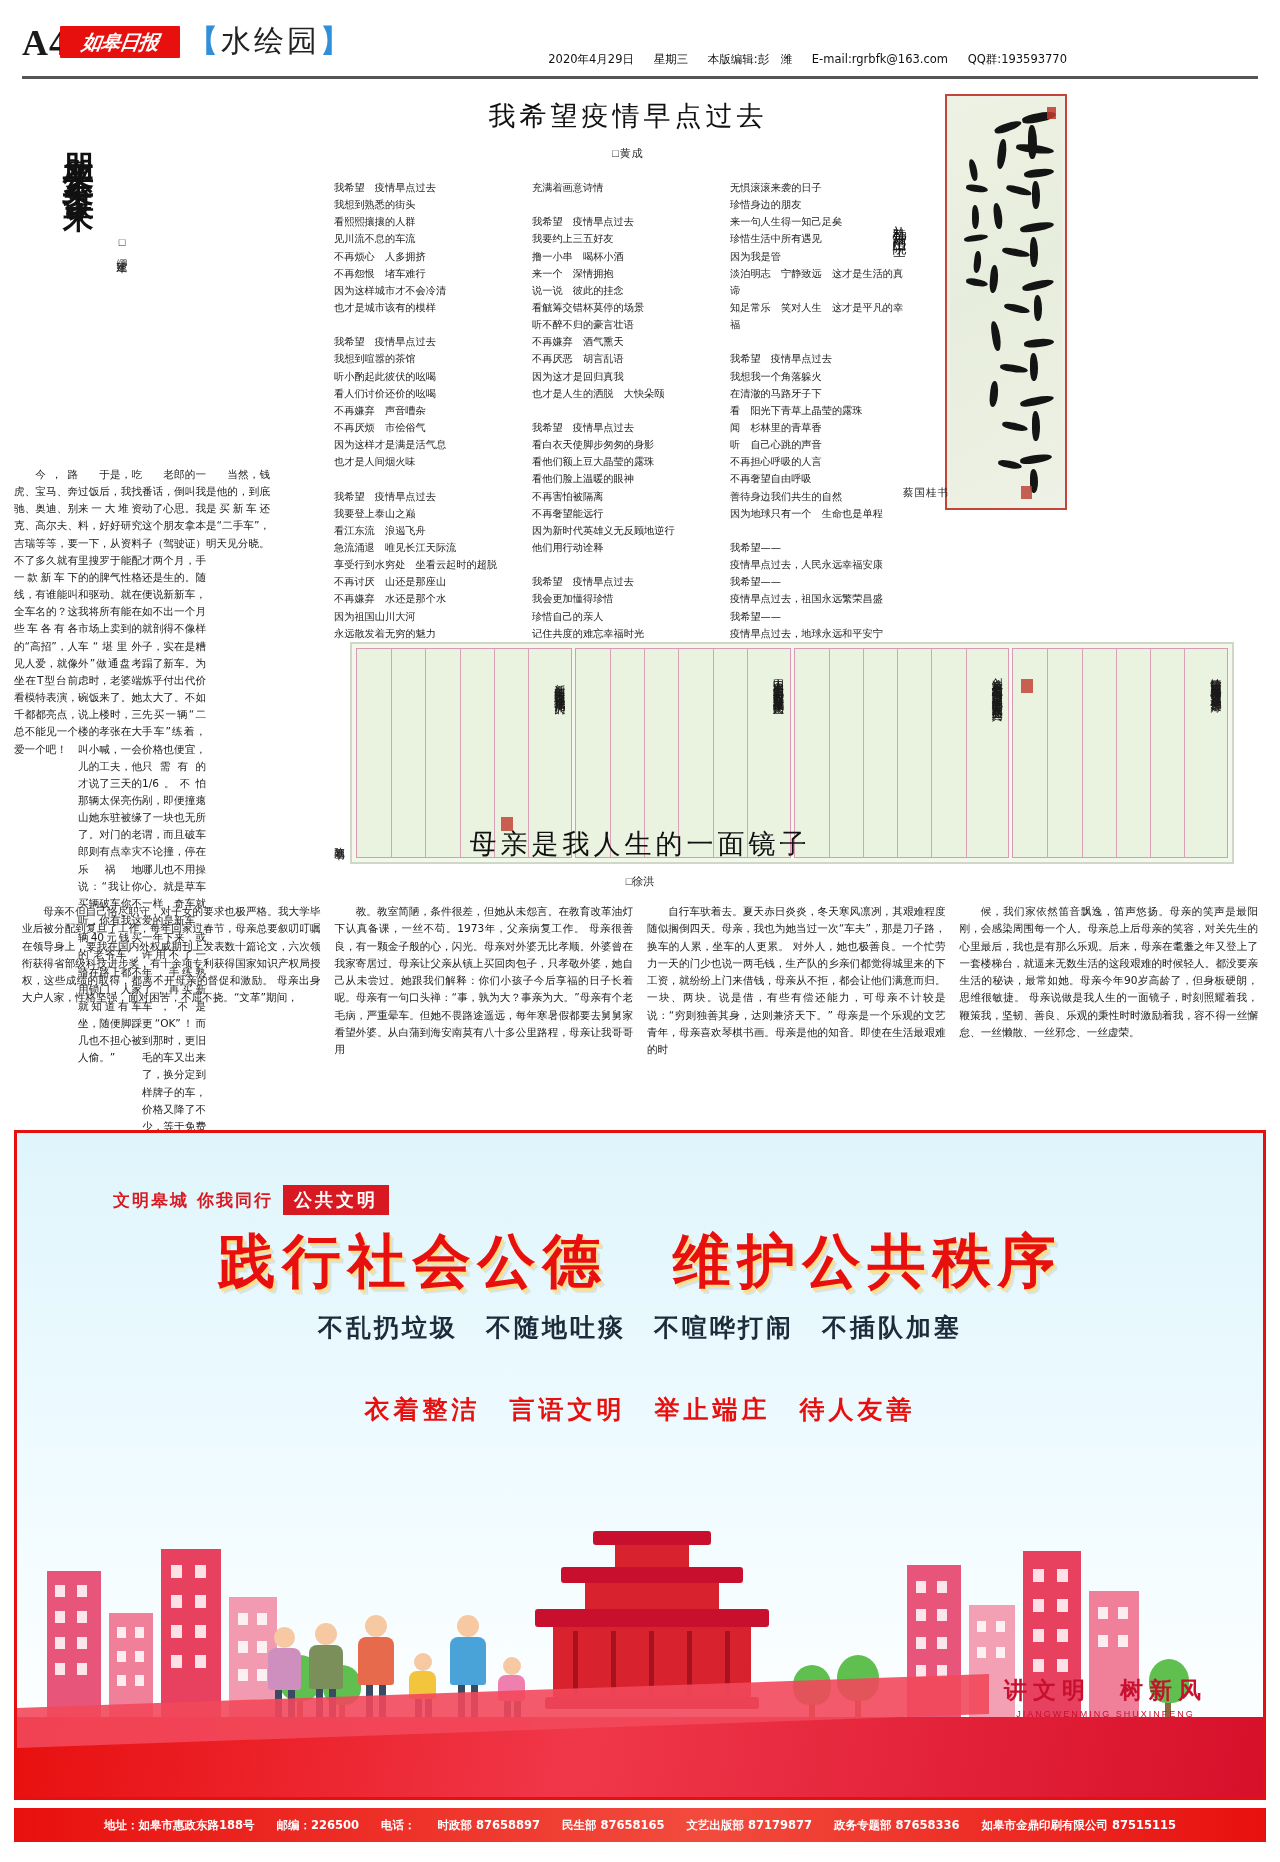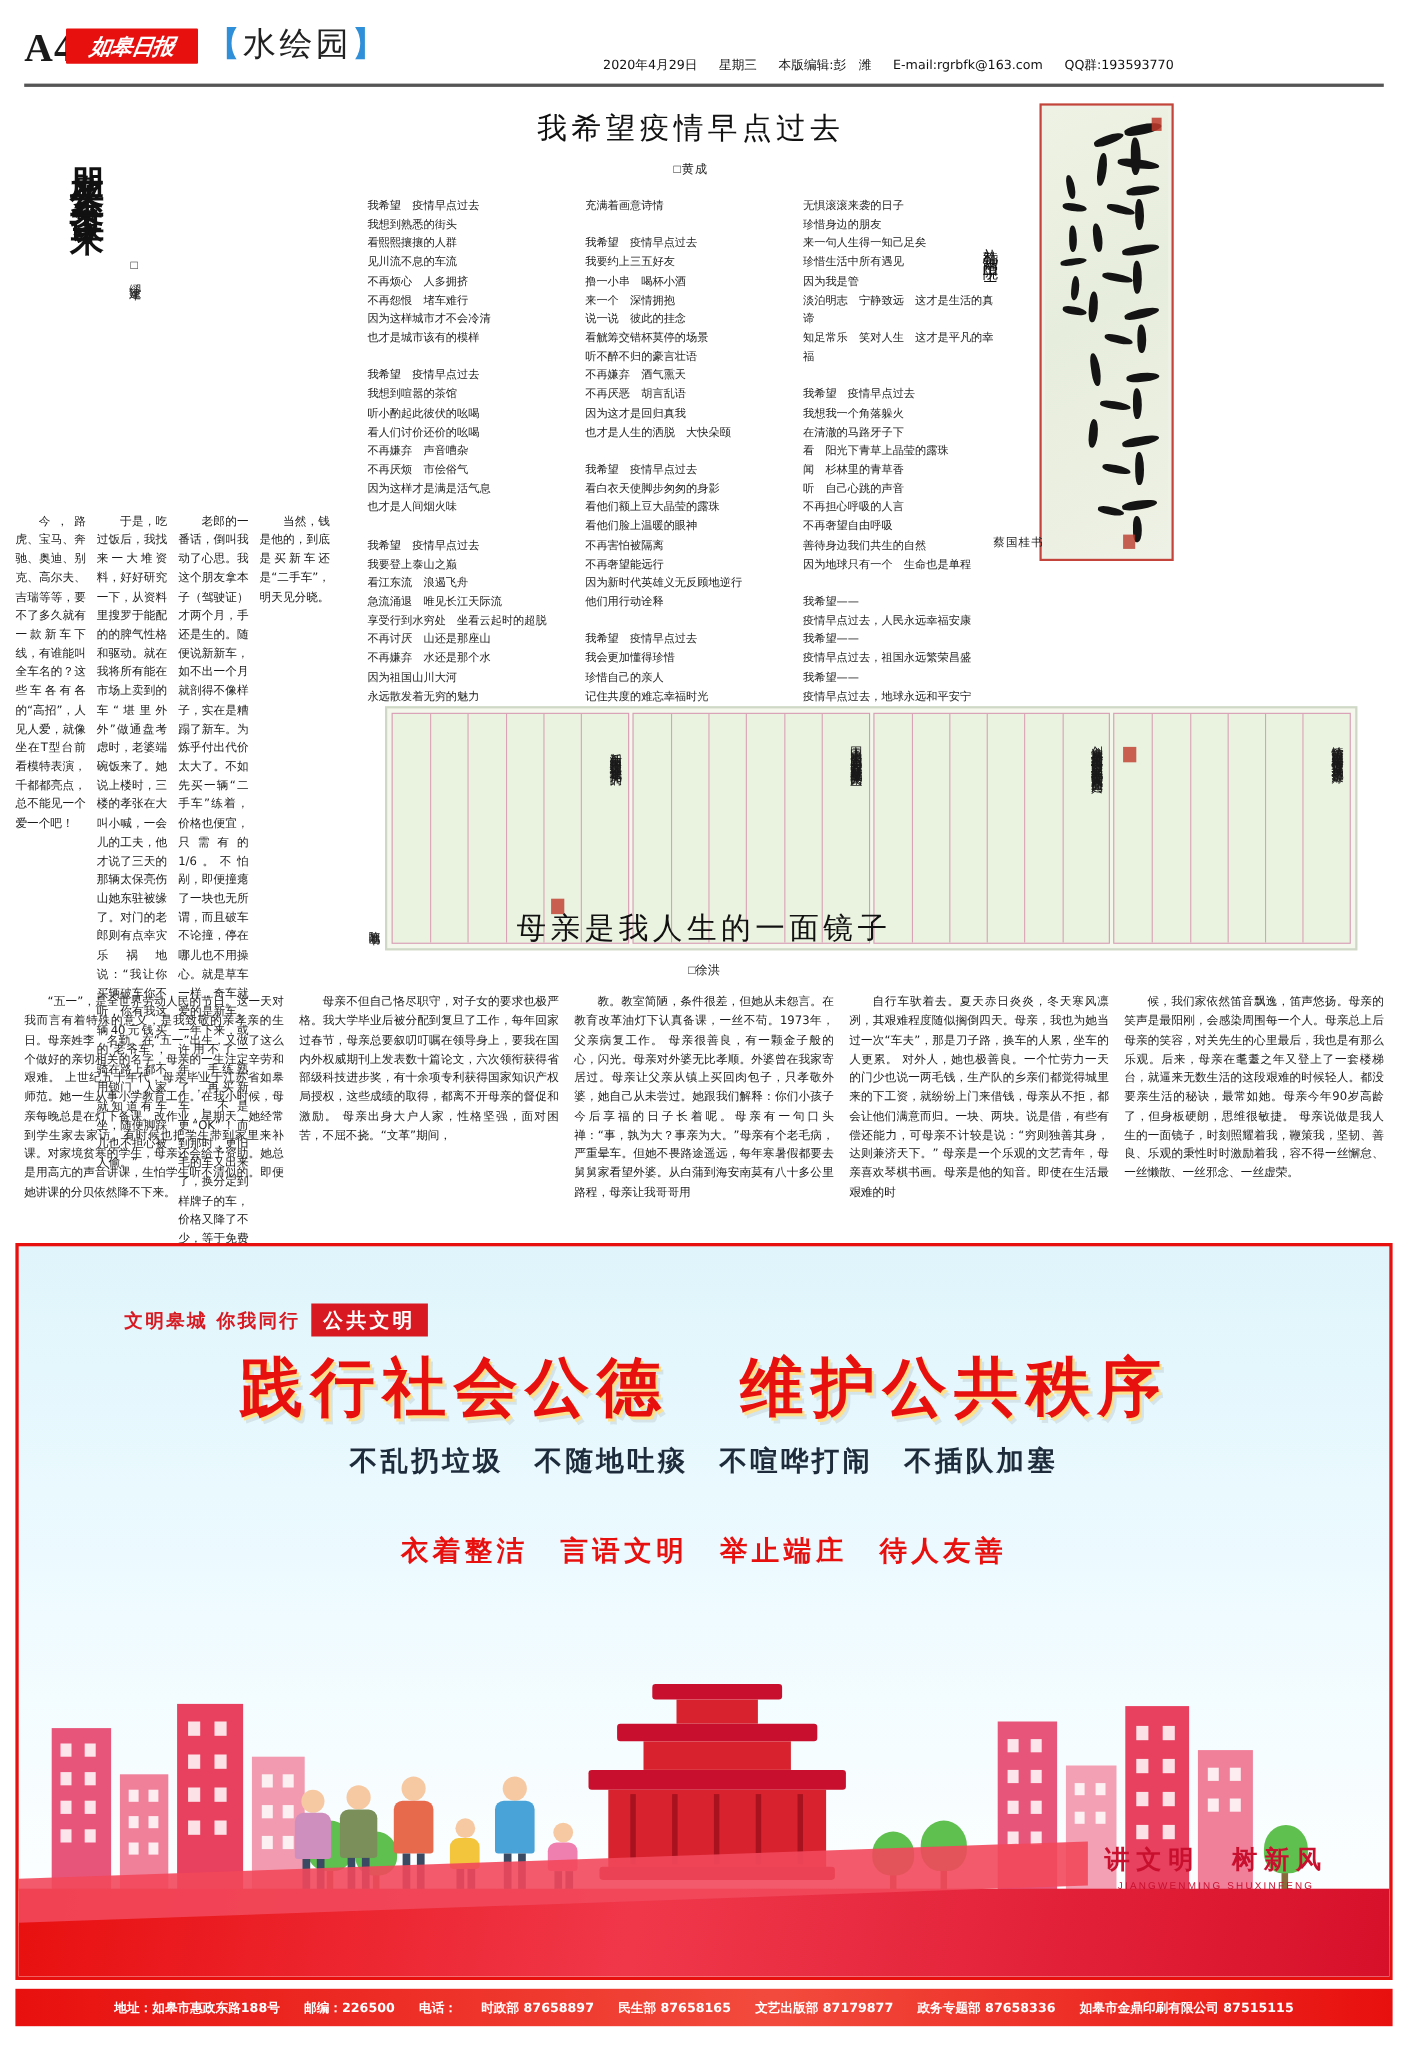--- a/index.html
+++ b/index.html
@@ -29,21 +29,21 @@
   #content{position:absolute;left:0;top:86px;width:1280px;height:1040px;}
 
   
   #art-left{position:absolute;left:18px;top:0;width:300px;height:700px;}
   #vtitle{position:absolute;left:40px;top:42px;height:300px;
     writing-mode:vertical-rl;text-orientation:upright;
     font-family:"DejaVu Serif",serif;font-size:31px;line-height:1.28;
     letter-spacing:6px;color:#111;font-weight:600;}
   #vauthor{position:absolute;left:96px;top:150px;writing-mode:vertical-rl;
     text-orientation:upright;font-size:11px;letter-spacing:2px;color:#222;}
-  .colwrap{position:absolute;display:flex;gap:10px;}
+  .colwrap{position:absolute;display:flex;}
   .col{font-size:10.6px;line-height:1.62;text-align:justify;color:#1b1b1b;
     font-family:"DejaVu Sans",sans-serif;}
   .col p{margin:0 0 0 0;text-indent:2em;}
   #left-cols{left:14px;top:380px;width:296px;}
   #left-cols .col{width:64px;}
 
   
   #art-poem{position:absolute;left:328px;top:0;width:600px;}
   #poem-title{text-align:center;font-family:"DejaVu Serif",serif;font-size:27px;
     letter-spacing:4px;color:#111;margin-top:12px;font-weight:500;}
@@ -352,24 +352,20 @@
       <div class="ms-seal" style="left:8px;top:30px;"></div>
     </div>
   </div>
   <div id="ms-caption">陈翘基书</div>
 
   <div id="art-mother">
     <div id="mother-title">母亲是我人生的一面镜子</div>
     <div id="mother-author">□徐洪</div>
     <div id="mother-cols">
       <div class="mcol">
-          <p>“五一”，是全世界劳动人民的节日。这一天对我而言有着特殊的意义，是我致敬的亲孝亲的生日。母亲姓李，名勤。在“五一”出生，又做了这么个做好的亲切相关的名字，母亲的一生注定辛劳和艰难。
-上世纪五十年代，母亲毕业于江苏省如皋师范。她一生从事小学教育工作。在我小时候，母亲每晚总是在灯下备课。改作业，星期天，她经常到学生家去家访。有时候也把学生带到家里来补课。对家境贫寒的学生，母亲还会给予资助。她总是用高亢的声音讲课，生怕学生听不清似的。即便她讲课的分贝依然降不下来。</p>
-        </div>
-      <div class="mcol">
           <p>母亲不但自己恪尽职守，对子女的要求也极严格。我大学毕业后被分配到复旦了工作，每年回家过春节，母亲总要叙叨叮嘱在领导身上，要我在国内外权威期刊上发表数十篇论文，六次领衔获得省部级科技进步奖，有十余项专利获得国家知识产权局授权，这些成绩的取得，都离不开母亲的督促和激励。
 母亲出身大户人家，性格坚强，面对困苦，不屈不挠。“文革”期间，</p>
         </div>
       <div class="mcol">
           <p>教。教室简陋，条件很差，但她从未怨言。在教育改革油灯下认真备课，一丝不苟。1973年，父亲病复工作。
 母亲很善良，有一颗金子般的心，闪光。母亲对外婆无比孝顺。外婆曾在我家寄居过。母亲让父亲从镇上买回肉包子，只孝敬外婆，她自己从未尝过。她跟我们解释：你们小孩子今后享福的日子长着呢。母亲有一句口头禅：“事，孰为大？事亲为大。”母亲有个老毛病，严重晕车。但她不畏路途遥远，每年寒暑假都要去舅舅家看望外婆。从白蒲到海安南莫有八十多公里路程，母亲让我哥哥用</p>
         </div>
       <div class="mcol">
           <p>自行车驮着去。夏天赤日炎炎，冬天寒风凛冽，其艰难程度随似搁倒四天。母亲，我也为她当过一次“车夫”，那是刀子路，换车的人累，坐车的人更累。
 对外人，她也极善良。一个忙劳力一天的门少也说一两毛钱，生产队的乡亲们都觉得城里来的下工资，就纷纷上门来借钱，母亲从不拒，都会让他们满意而归。一块、两块。说是借，有些有偿还能力，可母亲不计较是说：“穷则独善其身，达则兼济天下。”

